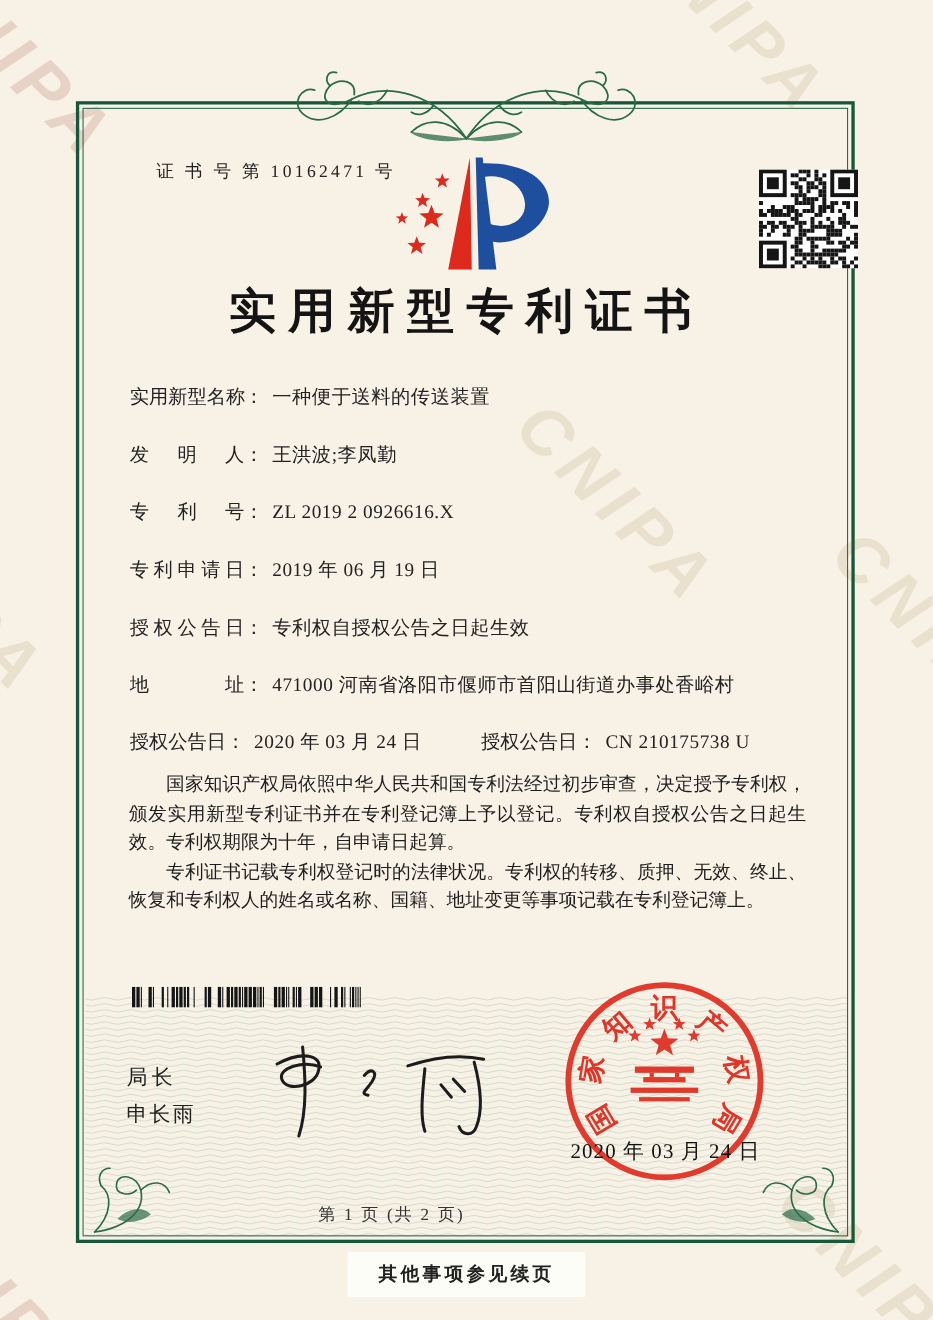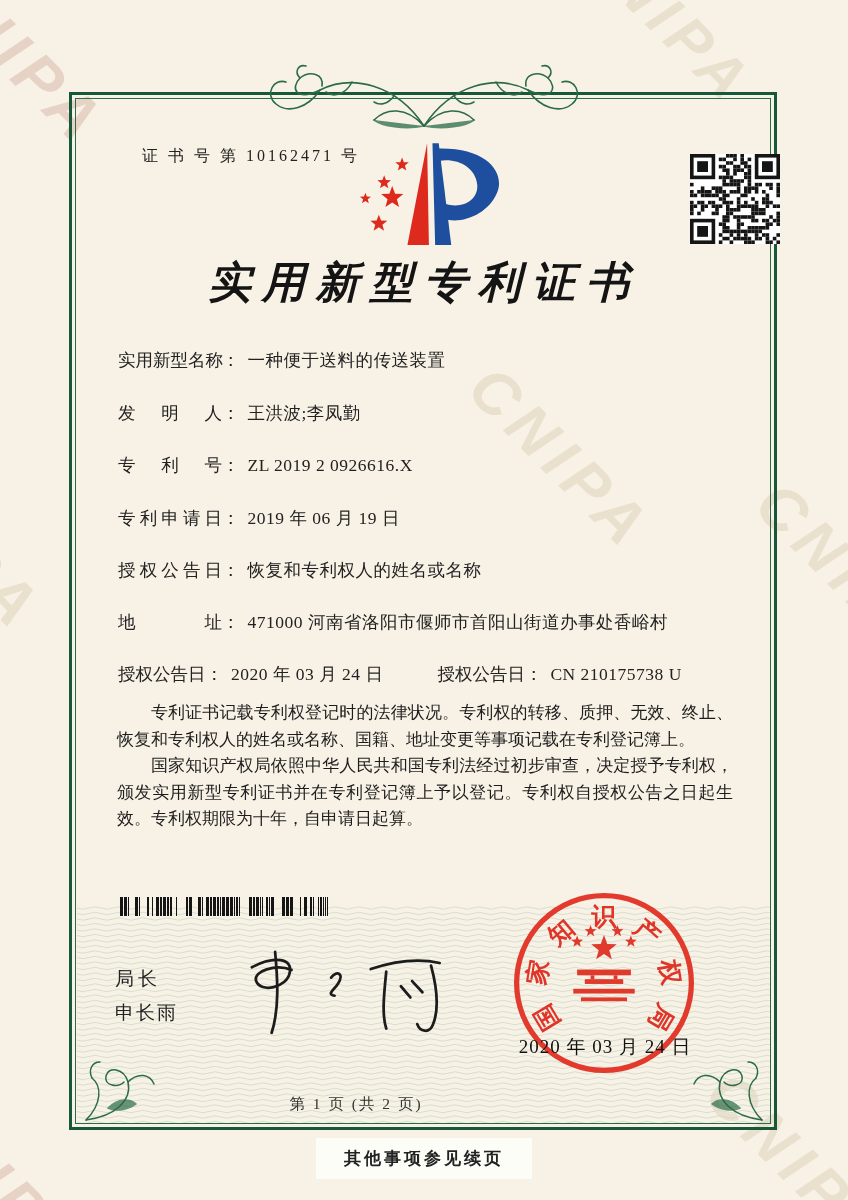--- a/index.html
+++ b/index.html
@@ -30,21 +30,21 @@
   .waves{position:absolute;left:77px;top:906px;pointer-events:none;}
   .ornament{position:absolute;pointer-events:none;}
   
   .cert-no{
     position:absolute;left:113px;top:146px;font-size:16px;letter-spacing:3px;margin-left:29px;
   }
   .logo{position:absolute;left:352px;top:138px;}
   .qr{position:absolute;left:690px;top:154px;}
   .title{
     position:absolute;left:0;top:254px;width:848px;text-align:center;
-    font-size:43px;font-weight:700;letter-spacing:11px;color:#141414;font-style:italic;
+    font-size:43px;font-weight:700;letter-spacing:11px;color:#141414;
   }
   .row{position:absolute;left:118px;font-size:17.5px;white-space:nowrap;}
   .flabel{
     display:inline-block;width:104px;text-align:justify;text-align-last:justify;
     vertical-align:bottom;
     font-family:Liberation Mono, monospace;
   }
   .flabel.natural{width:auto;text-align:left;text-align-last:auto;}
   .colon{display:inline-block;margin-right:8px;}
   .fvalue{letter-spacing:0.5px;}
@@ -433,32 +433,32 @@
 <div class="row" style="top:401px;">
   <span class="flabel">发明人</span><span class="colon">：</span><span class="fvalue">王洪波;李凤勤</span>
 </div>
 <div class="row" style="top:453px;">
   <span class="flabel">专利号</span><span class="colon">：</span><span class="fvalue">ZL 2019 2 0926616.X</span>
 </div>
 <div class="row" style="top:506px;">
   <span class="flabel">专利申请日</span><span class="colon">：</span><span class="fvalue">2019 年 06 月 19 日</span>
 </div>
 <div class="row" style="top:558px;">
-  <span class="flabel">授权公告日</span><span class="colon">：</span><span class="fvalue">恢复和专利权人的姓名或名称</span>
+  <span class="flabel">授权公告日</span><span class="colon">：</span><span class="fvalue">专利权自授权公告之日起生效</span>
 </div>
 <div class="row" style="top:610px;">
   <span class="flabel">地址</span><span class="colon">：</span><span class="fvalue">471000 河南省洛阳市偃师市首阳山街道办事处香峪村</span>
 </div>
 <div class="row" style="top:662px;">
   <span class="flabel natural">授权公告日</span><span class="colon">：</span><span class="fvalue">2020 年 03 月 24 日</span><span class="pair2"></span><span class="flabel natural">授权公告日</span><span class="colon">：</span><span class="fvalue">CN 210175738 U</span>
 </div>
 
 <div class="body-text">
+  <p>国家知识产权局依照中华人民共和国专利法经过初步审查，决定授予专利权，颁发实用新型专利证书并在专利登记簿上予以登记。专利权自授权公告之日起生效。专利权期限为十年，自申请日起算。</p>
   <p>专利证书记载专利权登记时的法律状况。专利权的转移、质押、无效、终止、恢复和专利权人的姓名或名称、国籍、地址变更等事项记载在专利登记簿上。</p>
-  <p>国家知识产权局依照中华人民共和国专利法经过初步审查，决定授予专利权，颁发实用新型专利证书并在专利登记簿上予以登记。专利权自授权公告之日起生效。专利权期限为十年，自申请日起算。</p>
 </div>
 
 <svg class="barcode" id="barcode" width="214" height="19">
     <rect x="0" y="0" width="3" height="19" fill="#151515"></rect>
     <rect x="4" y="0" width="3" height="19" fill="#151515"></rect>
     <rect x="8" y="0" width="1" height="19" fill="#151515"></rect>
     <rect x="15" y="0" width="3" height="19" fill="#151515"></rect>
     <rect x="19" y="0" width="1" height="19" fill="#151515"></rect>
     <rect x="27" y="0" width="2" height="19" fill="#151515"></rect>
     <rect x="32" y="0" width="1" height="19" fill="#151515"></rect>

